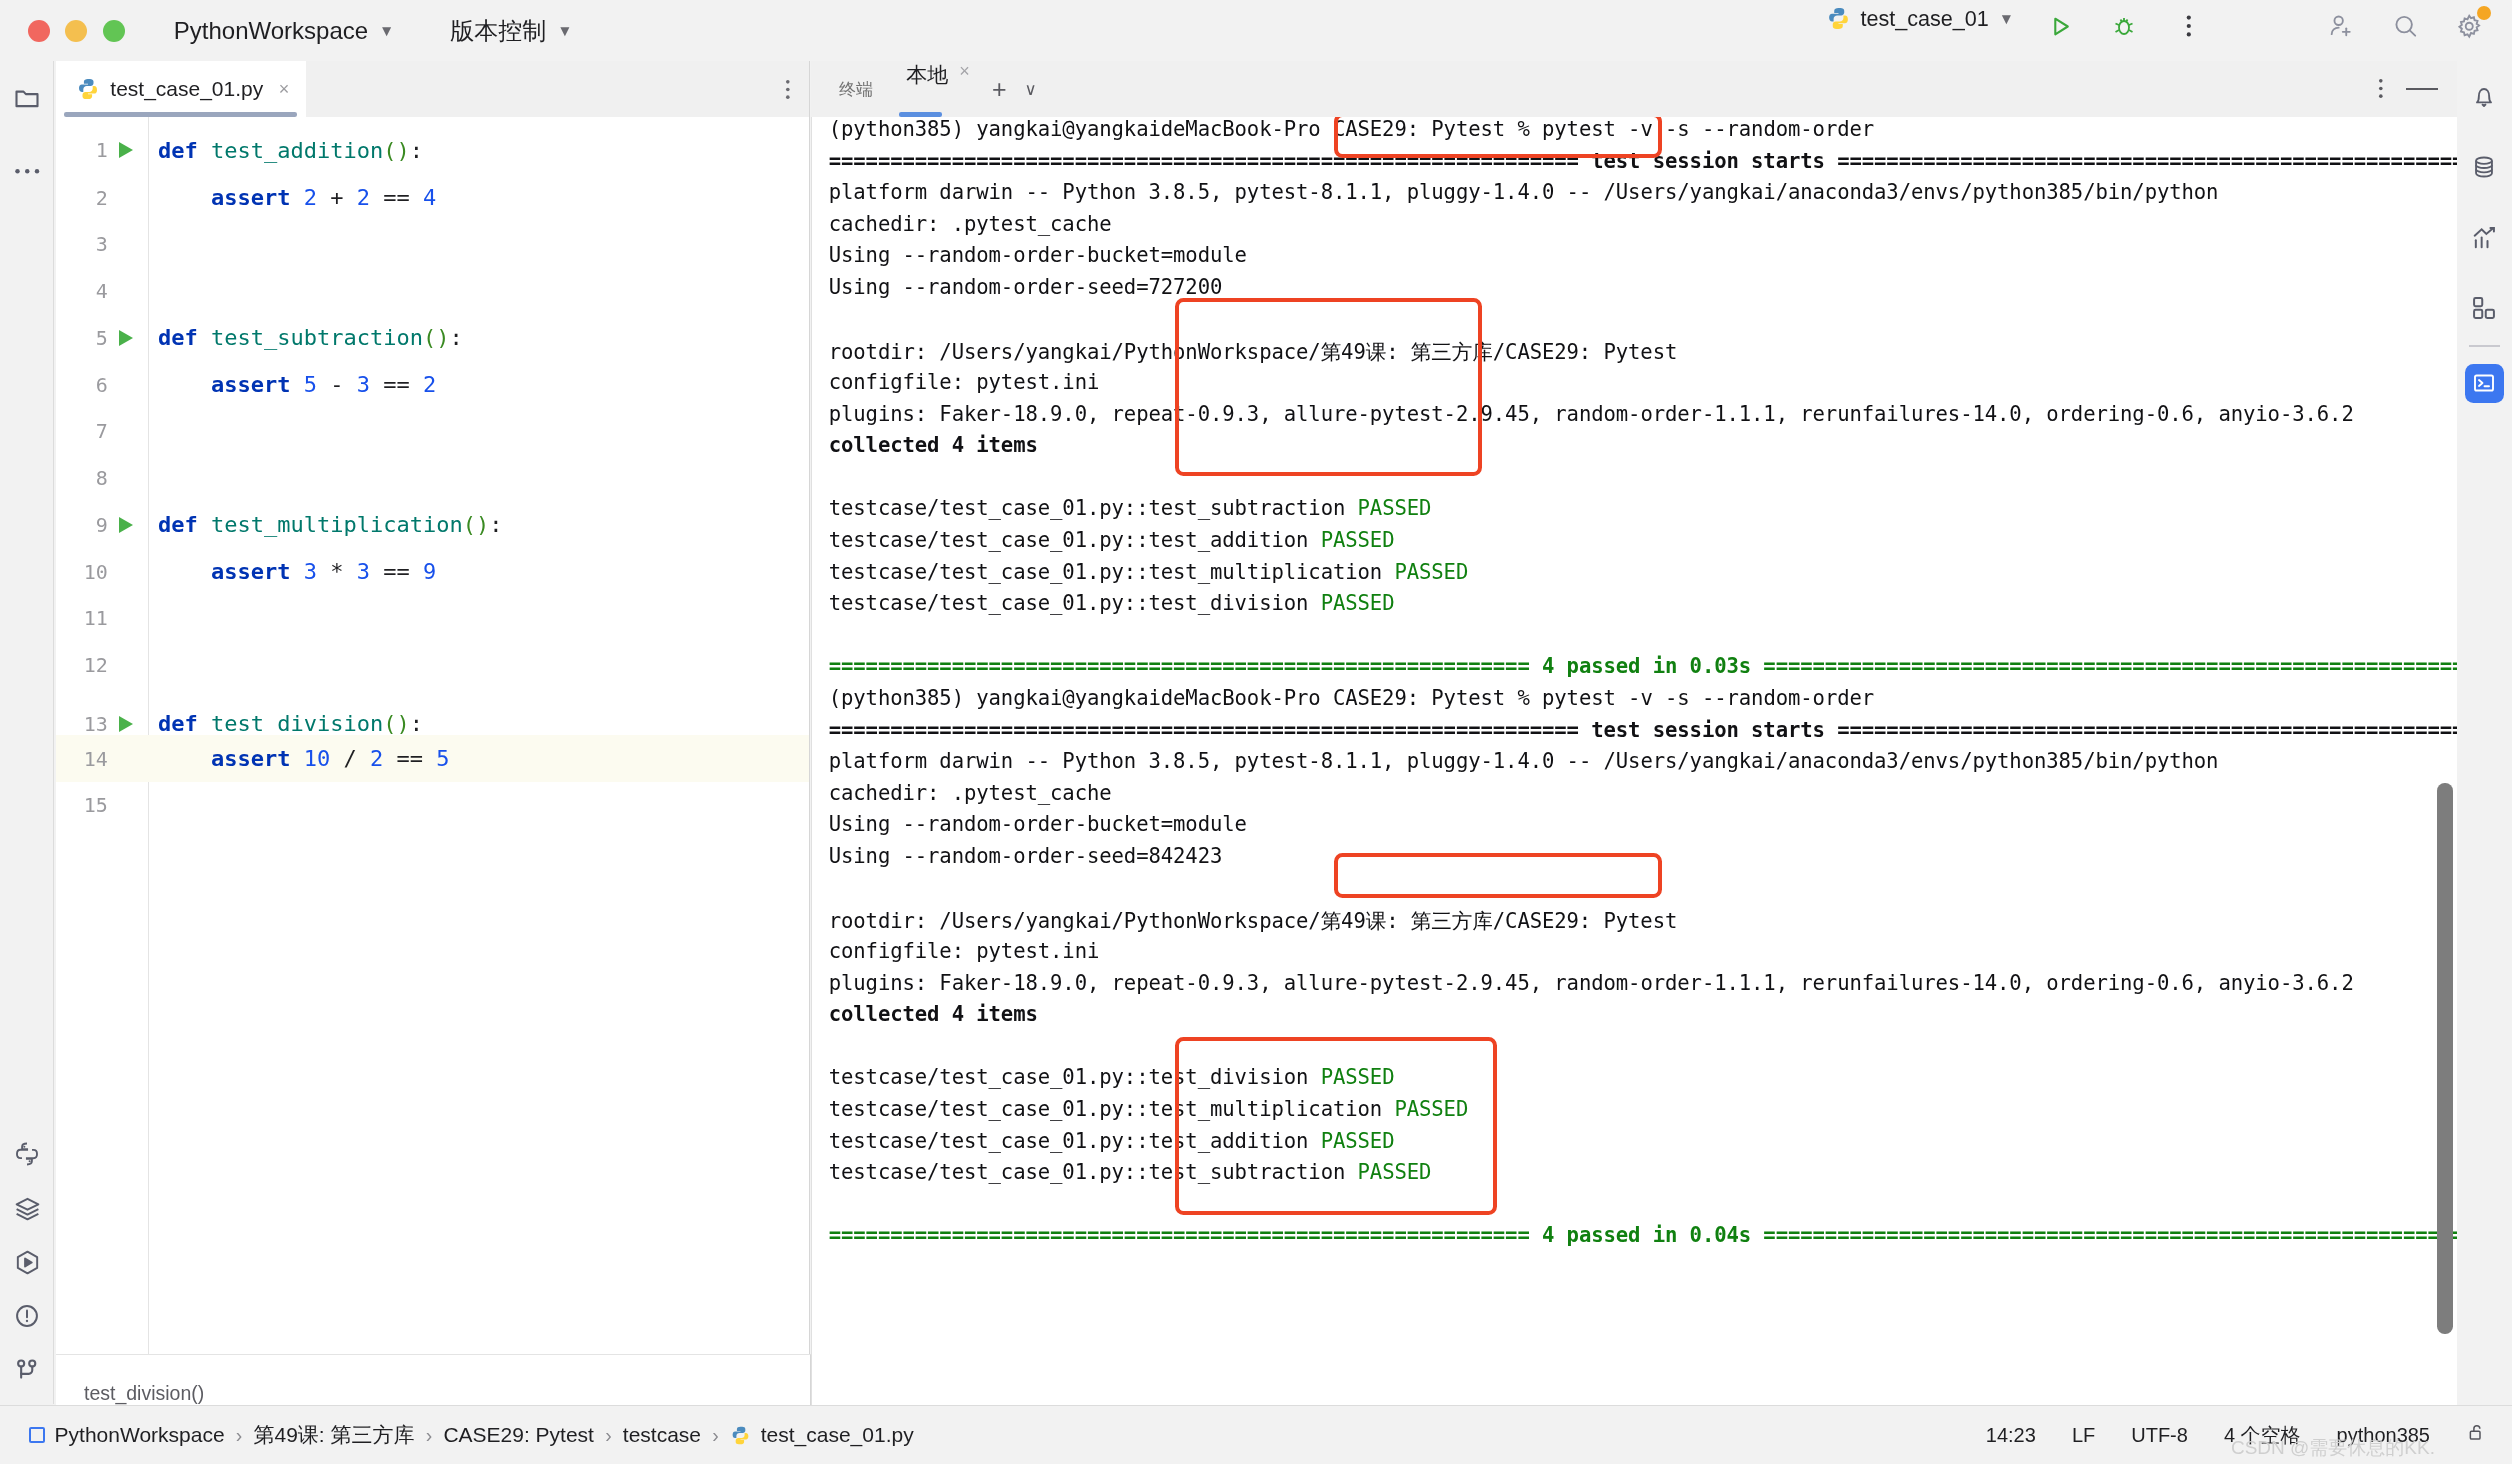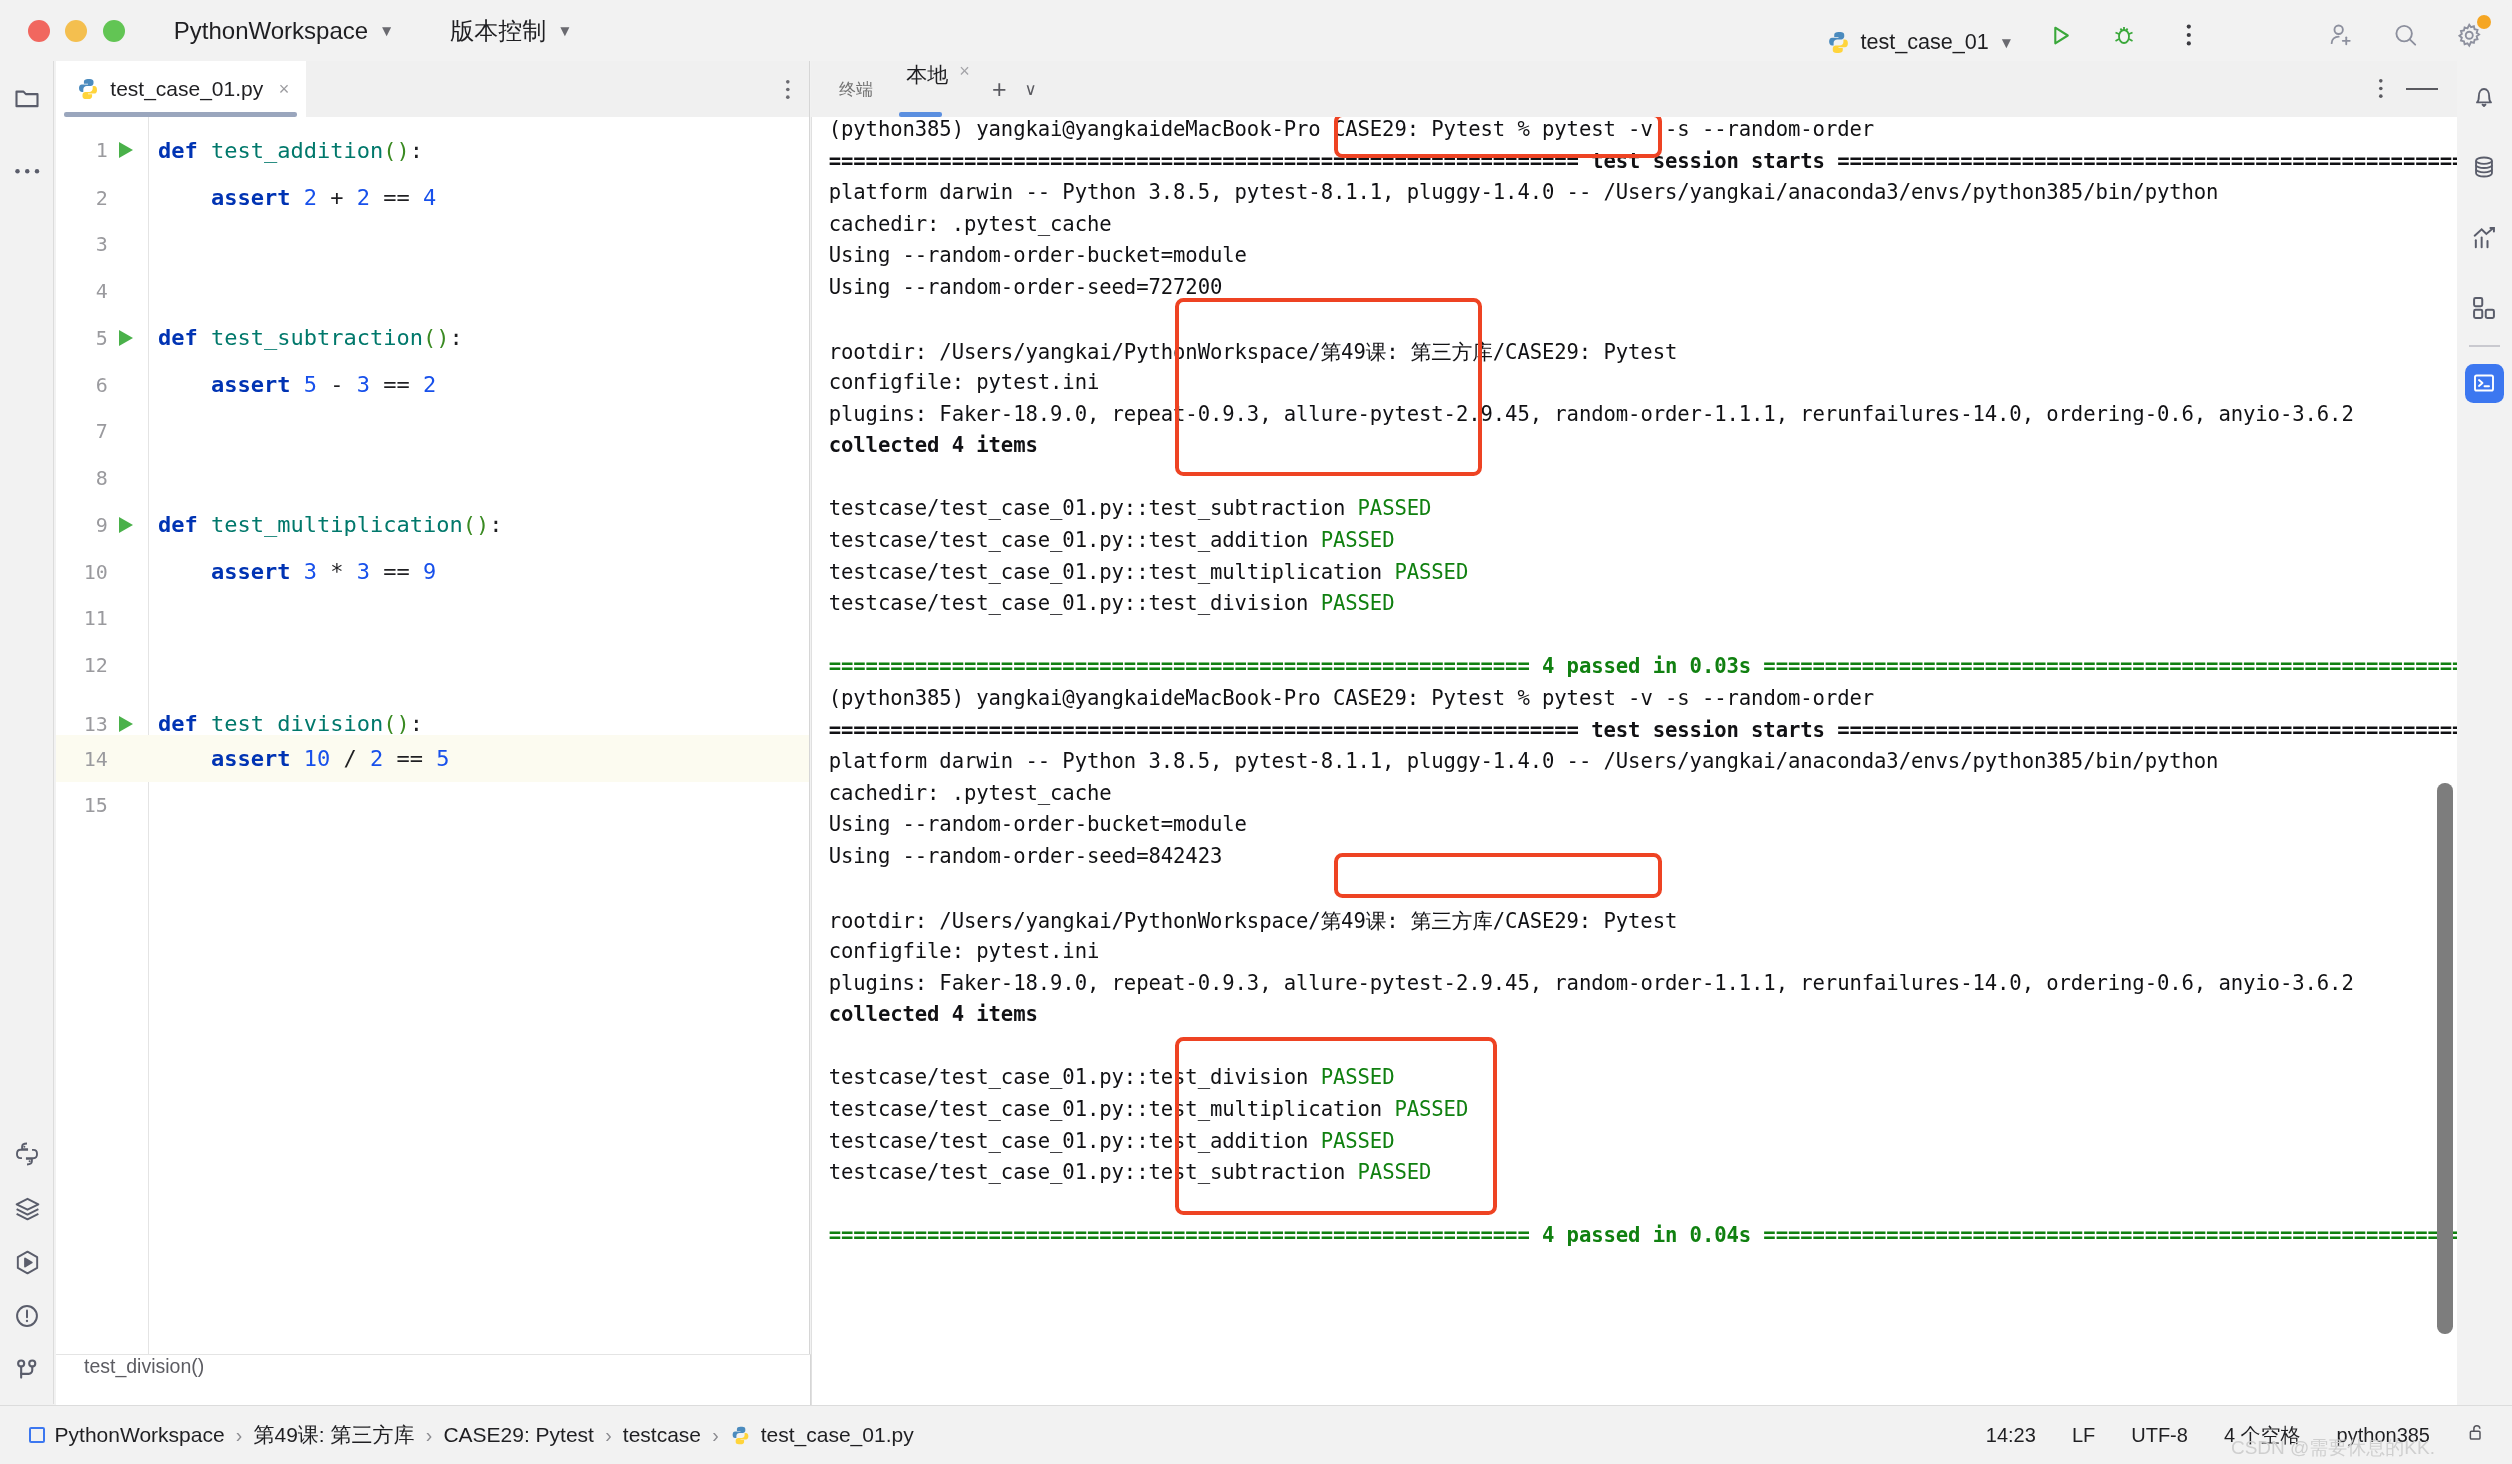--- a/index.html
+++ b/index.html
@@ -34,21 +34,21 @@
     display: flex; align-items: center; gap: 11px;
     margin-left: 42px;
     font-size: 24px; color: #1f1f22;
     padding: 5.6px 7px; border-radius: 5.6px;
     white-space: nowrap;
   }
   .chev { font-size: 15.4px; color: #6a6a70; line-height: 1; }
 
   .tb-right {
     position: absolute; right: 0; top: 0; height: 61px;
-    display: flex; align-items: flex-end; gap: 12px;
+    display: flex; align-items: flex-start; gap: 12px;
   }
   .run-config {
     display: flex; align-items: center; gap: 9.8px;
     font-size: 21.6px; color: #1f1f22; white-space: nowrap;
     padding: 5.6px 8.4px; border-radius: 5.6px;
   }
   .icon-btn {
     width: 52px; height: 52px;
     display: flex; align-items: center; justify-content: center;
     border-radius: 7px;
@@ -158,21 +158,21 @@
   .fn { color: #00786b; }
   .par { color: #3a8a22; }
   .num { color: #1750eb; }
   .op { color: #1f1f22; }
   .bc-strip {
     position: absolute; left: 56px; top: 1354px;
     width: 755px; height: 51px;
     background: #ffffff;
     border-top: 1.4px solid #e4e4e4;
     border-right: 1.4px solid #d6d6d6;
-    display: flex; align-items: flex-start;
+    display: flex; align-items: flex-end;
     padding-left: 28px;
     font-size: 19.5px; color: #5c5c62;
   }
 
   
   .term-panel {
     position: absolute; left: 811px; top: 61px;
     width: 1646px; height: 1343px;
     background: #ffffff;
   }

